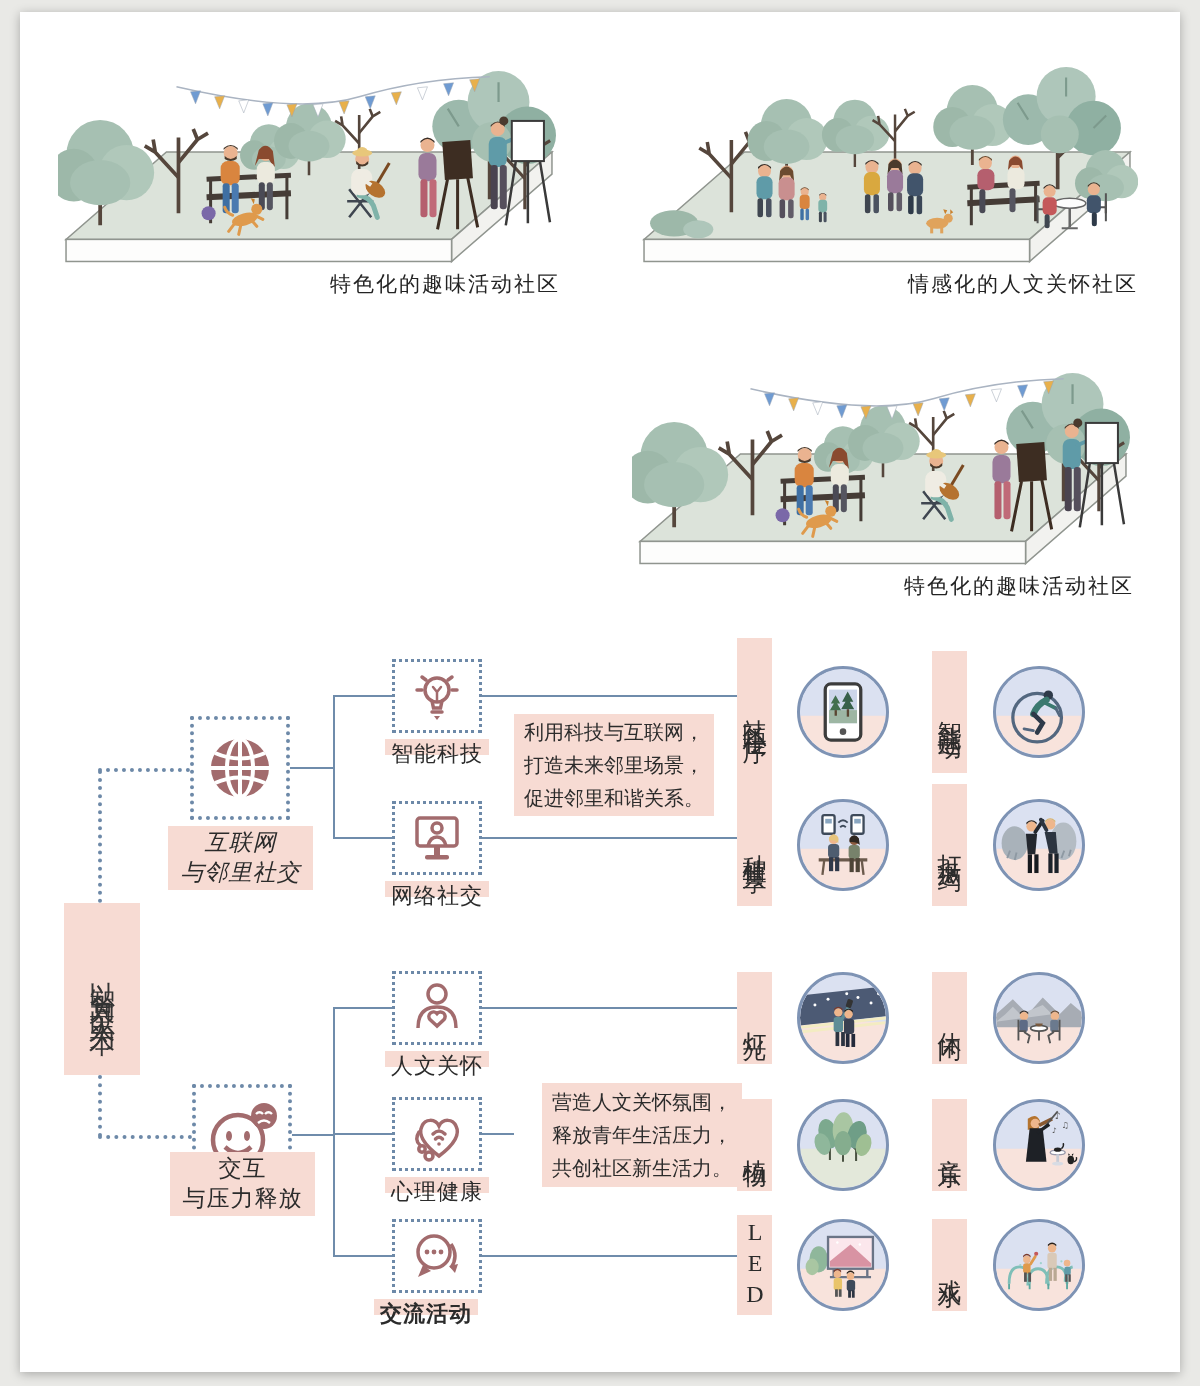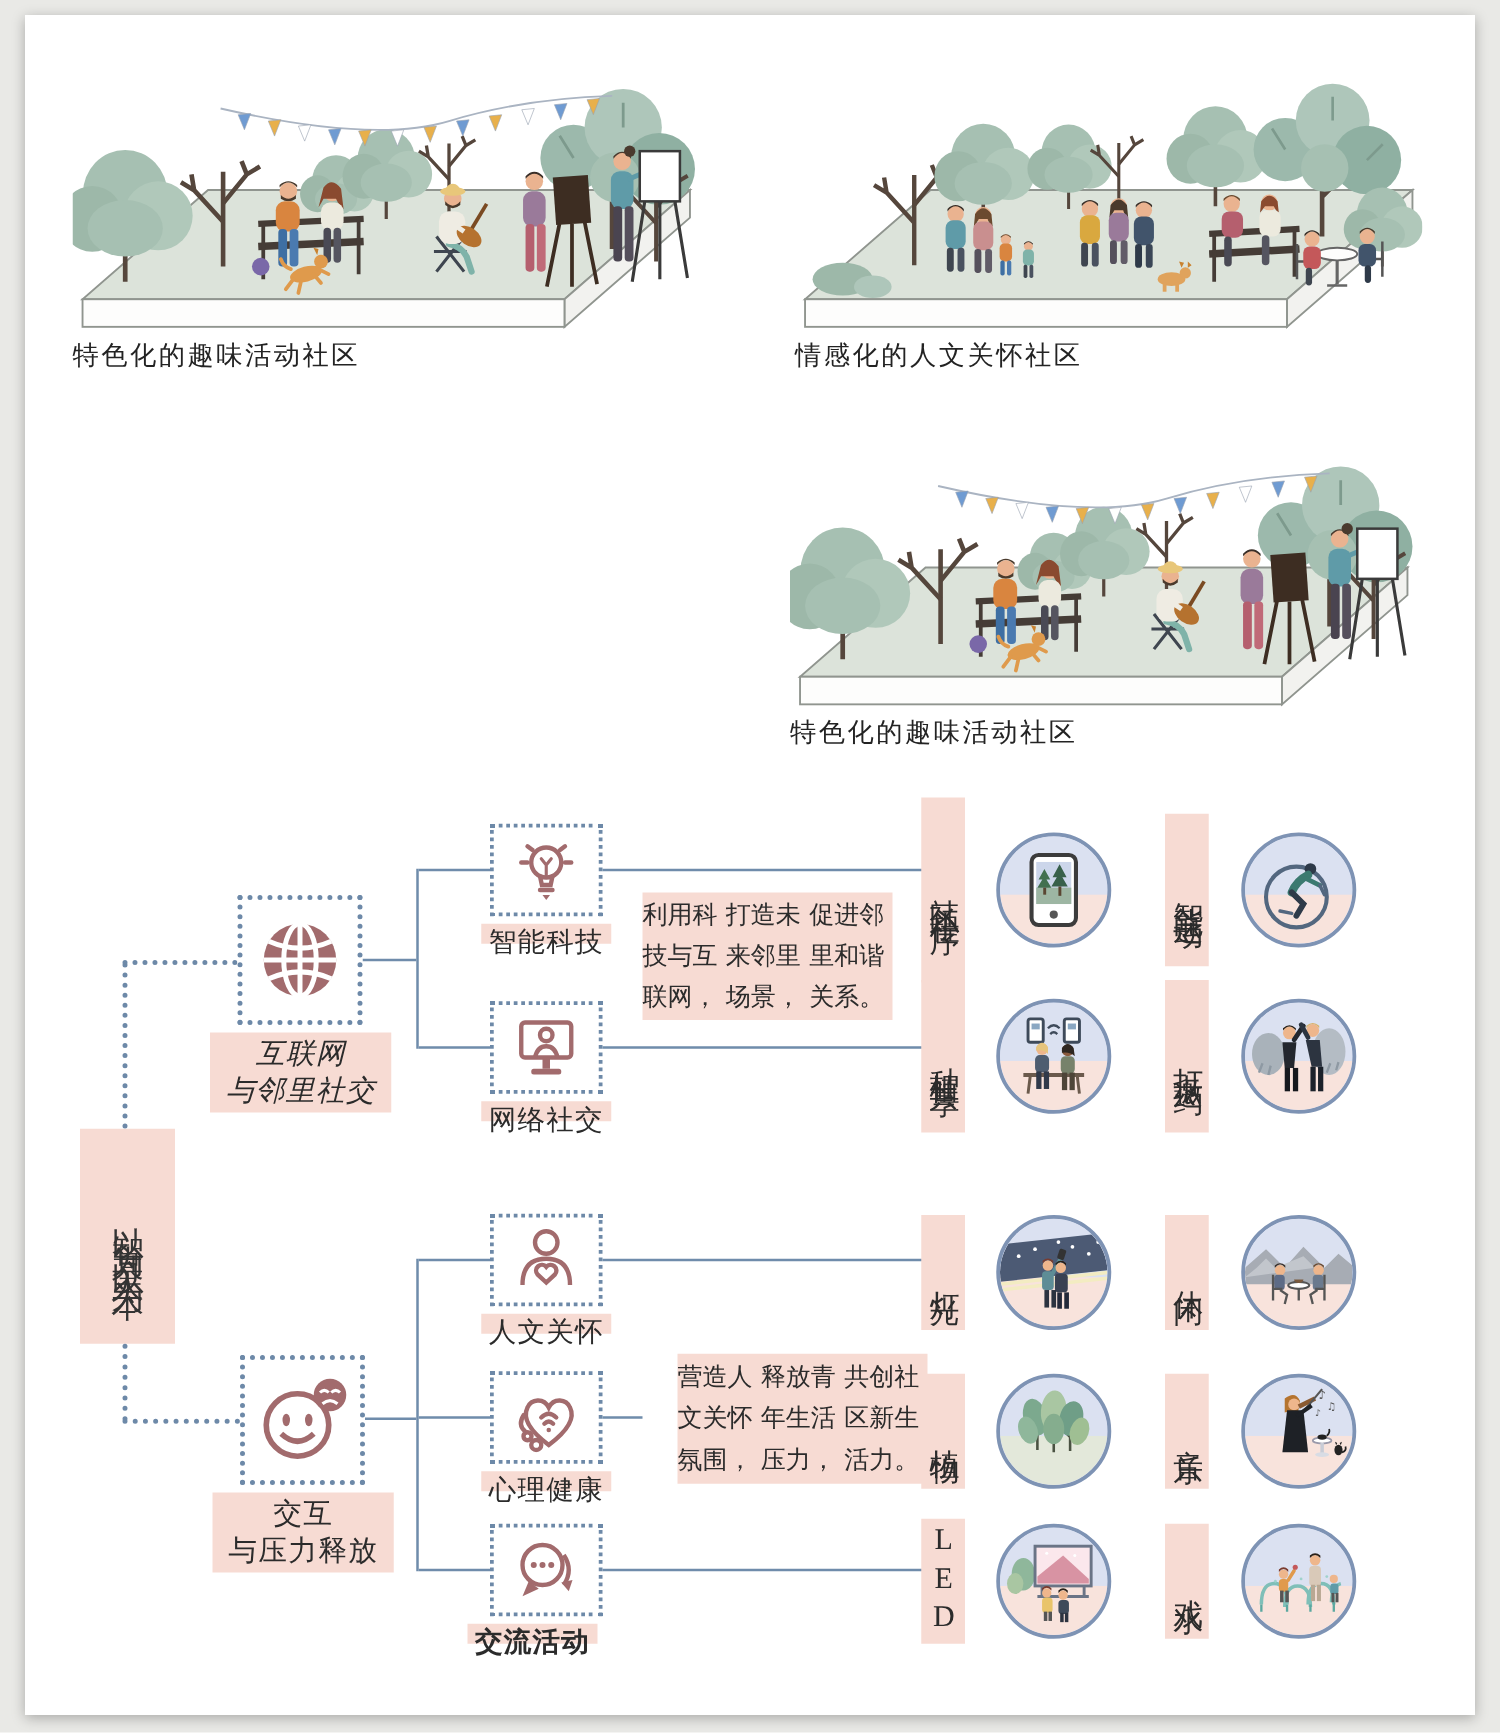--- a/index.html
+++ b/index.html
@@ -2,36 +2,36 @@
 <html><head>
 <meta charset="utf-8">
 <style>
   html,body{margin:0;padding:0;}
   body{width:1200px;height:1386px;background:#e9e9e6;font-family:"Liberation Serif","DejaVu Serif",serif;}
   .page{position:relative;width:1200px;height:1386px;overflow:hidden;}
   .sheet{position:absolute;left:20px;top:12px;right:20px;bottom:14px;background:#ffffff;
          box-shadow:0 2px 10px rgba(0,0,0,.28);}
   .scene{position:absolute;width:502px;}
   .scene svg{display:block;width:502px;height:250px;}
-  .caption{width:100%;text-align:left;font-size:21px;letter-spacing:2px;color:#232323;margin-top:4px;}
+  .caption{width:100%;text-align:right;font-size:21px;letter-spacing:2px;color:#232323;margin-top:4px;}
   
   .hline{position:absolute;height:2px;background:#6f8cab;}
   .vline{position:absolute;width:2px;background:#6f8cab;}
   .dot-v{position:absolute;width:0;border-left:4px dotted #6d89a8;}
   .dot-h{position:absolute;height:0;border-top:4px dotted #6d89a8;}
   .hub-sq{position:absolute;width:100px;height:104px;border:4px dotted #6d89a8;background:#fff;
           box-sizing:border-box;display:flex;align-items:center;justify-content:center;}
   .child-sq{position:absolute;width:90px;height:74px;border:3px dotted #6d89a8;background:#fff;
           box-sizing:border-box;display:flex;align-items:center;justify-content:center;}
   .pink{background:#f7dbd3;}
   .hub-label{position:absolute;width:145px;height:64px;display:flex;flex-direction:column;
           align-items:center;justify-content:center;font-size:23px;color:#2b2b2b;line-height:30px;letter-spacing:1px;}
   .child-label{position:absolute;width:104px;height:16px;line-height:30px;text-align:center;
           font-size:22px;color:#2b2b2b;letter-spacing:1px;}
-  .desc{position:absolute;width:200px;display:flex;flex-direction:row;align-items:center;
+  .desc{position:absolute;width:200px;display:flex;flex-direction:column;align-items:center;
           justify-content:center;font-size:20px;color:#2b2b2b;line-height:33px;}
   .vlabel{position:absolute;width:35px;display:flex;align-items:center;justify-content:center;
           writing-mode:vertical-rl;text-orientation:upright;font-size:24px;letter-spacing:5px;color:#2b2b2b;
           box-sizing:border-box;}
   .root-box{position:absolute;left:64px;top:903px;width:76px;height:172px;display:flex;
           justify-content:center;align-items:center;writing-mode:vertical-rl;text-orientation:upright;
           font-size:26px;letter-spacing:7px;color:#333;}
   .root-box div{margin:0 3px;}
   .ocircle{position:absolute;width:92px;height:92px;border-radius:50%;border:3px solid #7e93b4;
           box-sizing:border-box;overflow:hidden;background:#dbe1f1;}
@@ -370,21 +370,21 @@
       <ellipse cx="23" cy="36" rx="3" ry="5" fill="#a26b6d"></ellipse>
       <ellipse cx="41" cy="36" rx="3" ry="5" fill="#a26b6d"></ellipse>
       <circle cx="58" cy="16" r="13" fill="#a26b6d"></circle>
       <g fill="none" stroke="#fff" stroke-width="2.4">
         <path d="M50,14 q3.5,-3.5 7,0"></path>
         <path d="M59,14 q3.5,-3.5 7,0"></path>
         <path d="M52,23 q6,-5 12,0"></path>
       </g>
     </svg>
   </div>
-  <div class="hub-label pink" style="left:170px;top:1194px;">
+  <div class="hub-label pink" style="left:170px;top:1152px;">
     <div>交互</div>
     <div>与压力释放</div>
   </div>
 
   <div class="child-sq" style="left:392px;top:659px;">
     <svg width="56" height="56" viewBox="0 0 56 56">
       <g fill="none" stroke="#a26b6d" stroke-width="3.5" stroke-linecap="round">
         <circle cx="28" cy="22" r="12"></circle>
         <path d="M23,33 l1.5,7 h7 l1.5,-7"></path>
         <line x1="23" y1="44" x2="33" y2="44"></line>

